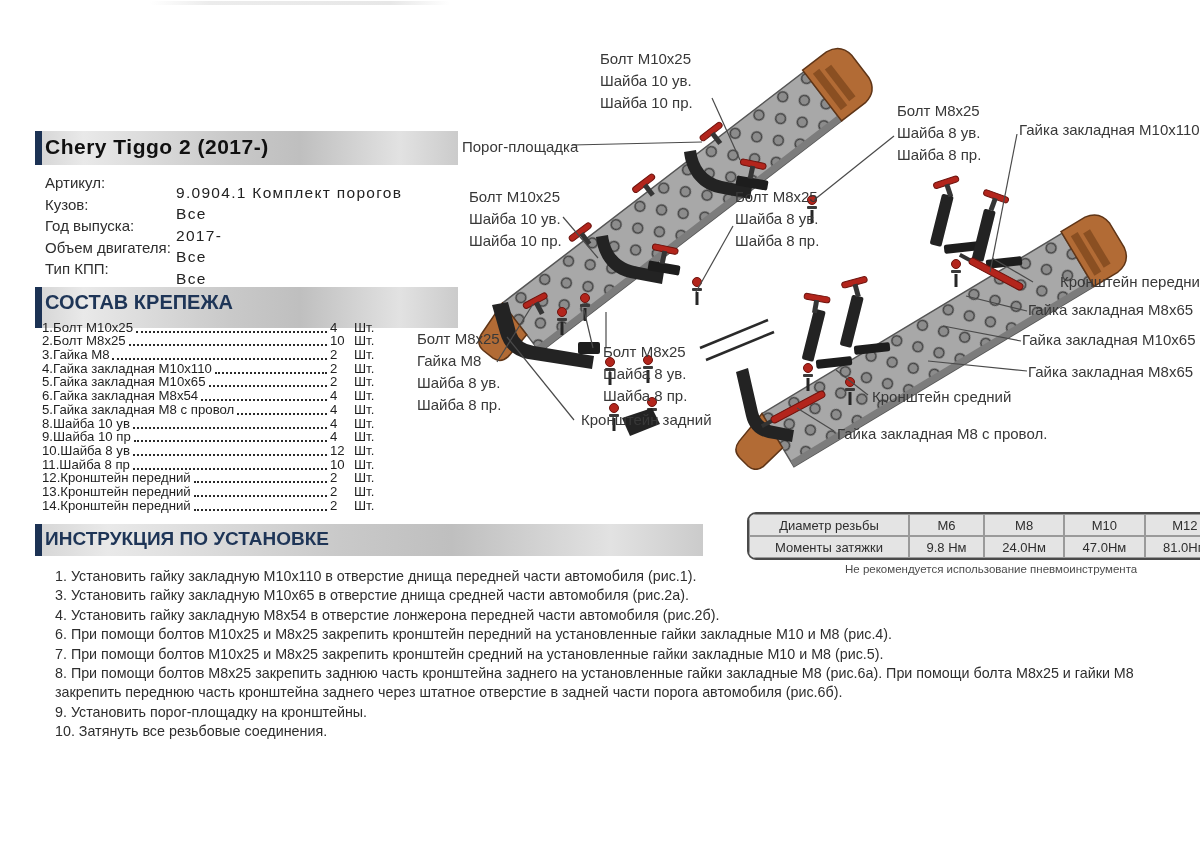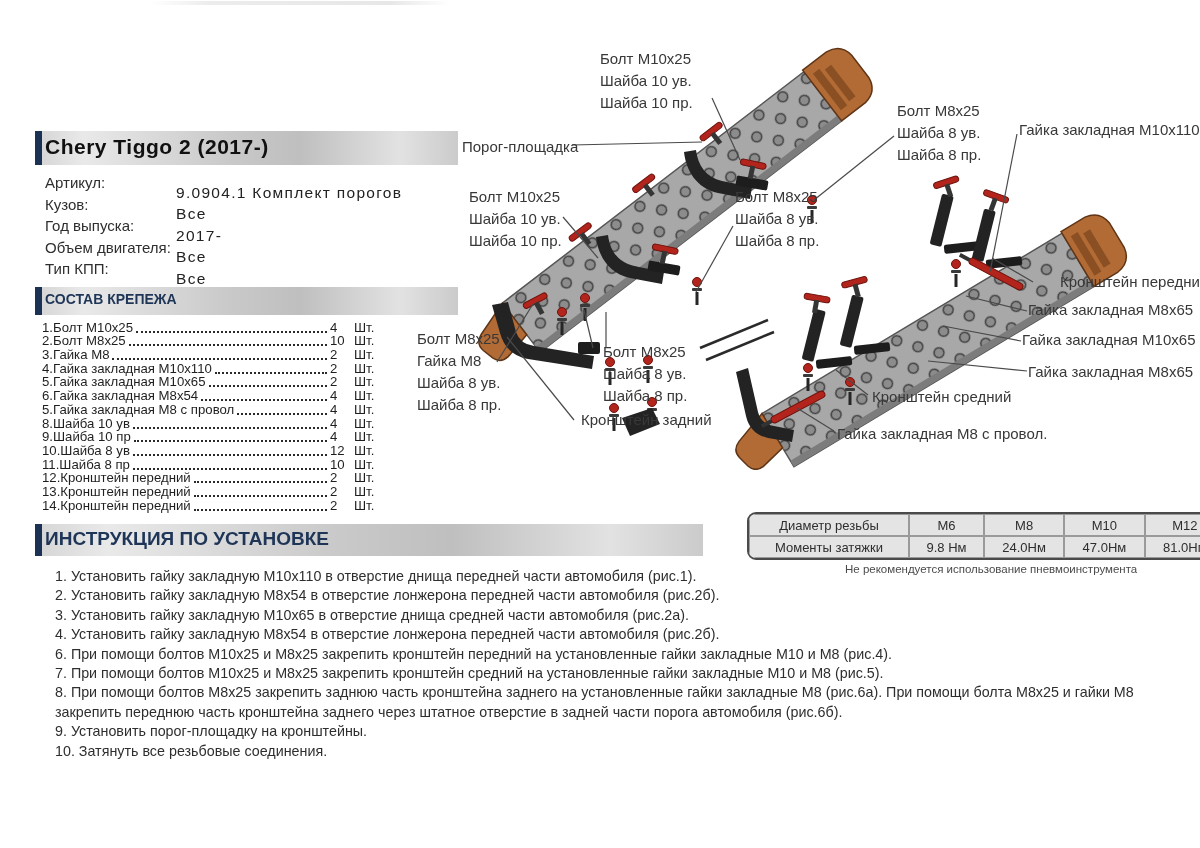--- a/index.html
+++ b/index.html
@@ -5,21 +5,21 @@
   * { margin:0; padding:0; box-sizing:border-box; }
   body { font-family:"Liberation Sans","DejaVu Sans",sans-serif; background:#ffffff; }
   .page { position:relative; width:1200px; height:848px; background:#ffffff; overflow:hidden; }
 
   .artifact { position:absolute; left:150px; top:1px; width:300px; height:4px;
     background:linear-gradient(90deg,transparent,#ececec 20%,#e7e7e7 80%,transparent); }
 
   .hdr-bar { position:absolute; border-left:7px solid #1c3254; padding:4px 0 0 3px;
     background:linear-gradient(90deg,#d7d7d7 0,#e9e9e9 10%,#c9c9c9 45%,#bfbfbf 62%,#e2e2e2 86%,#cbcbcb 100%); }
   .title-bar { left:35px; top:131px; width:423px; height:34px; font-size:21px; font-weight:bold; color:#101010; letter-spacing:0.5px; }
-  .bar-parts { left:35px; top:287px; width:423px; height:28px; font-size:14px; font-weight:bold; color:#1e3557; }
+  .bar-parts { left:35px; top:287px; width:423px; height:41px; font-size:20px; font-weight:bold; color:#1e3557; }
   .bar-instr { left:35px; top:524px; width:668px; height:32px; font-size:19px; font-weight:bold; color:#1e3557; }
 
   .details { position:absolute; left:45px; top:172px; font-size:15px; color:#2e2e2e; }
   .drow { display:flex; height:21.5px; align-items:center; }
   .dlabel { width:131px; }
   .dvalue { letter-spacing:1.3px; font-size:15.5px; color:#222;margin-top:20px; }
 
   .parts { position:absolute; left:42px; top:321px; width:338px; font-size:13.2px; color:#1f1f1f; }
   .prow { display:flex; align-items:flex-end; height:13.7px; }
   .pname { white-space:nowrap;margin-top:16px; }
@@ -155,21 +155,20 @@
         <span class="pname">14.Кронштейн передний</span>
         <span class="pdots"></span>
         <span class="pqty">2</span>
         <span class="punit">Шт.</span>
       </div>
   </div>
 
   <div class="hdr-bar bar-instr">ИНСТРУКЦИЯ ПО УСТАНОВКЕ</div>
   <div class="instr">
     <div>1. Установить гайку закладную М10х110 в отверстие днища передней части автомобиля (рис.1).</div>
-    <div>2. Установить гайку закладную М8х54 в отверстие лонжерона передней части автомобиля (рис.2б).</div>
     <div>3. Установить гайку закладную М10х65 в отверстие днища средней части автомобиля (рис.2а).</div>
     <div>4. Установить гайку закладную М8х54 в отверстие лонжерона передней части автомобиля (рис.2б).</div>
     <div>6. При помощи болтов М10х25 и М8х25 закрепить кронштейн передний на установленные гайки закладные М10 и М8 (рис.4).</div>
     <div>7. При помощи болтов М10х25 и М8х25 закрепить кронштейн средний на установленные гайки закладные М10 и М8 (рис.5).</div>
     <div>8. При помощи болтов М8х25 закрепить заднюю часть кронштейна заднего на установленные гайки закладные М8 (рис.6а). При помощи болта М8х25 и гайки М8 закрепить переднюю часть кронштейна заднего через штатное отверстие в задней части порога автомобиля (рис.6б).</div>
     <div>9. Установить порог-площадку на кронштейны.</div>
     <div>10. Затянуть все резьбовые соединения.</div>
   </div>
 
   <table class="tq-table">

